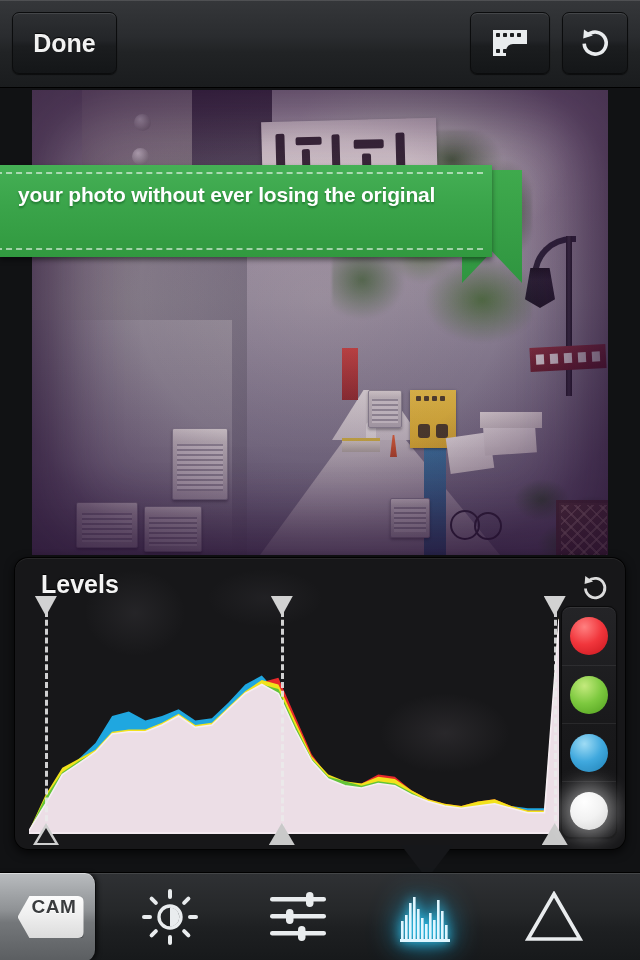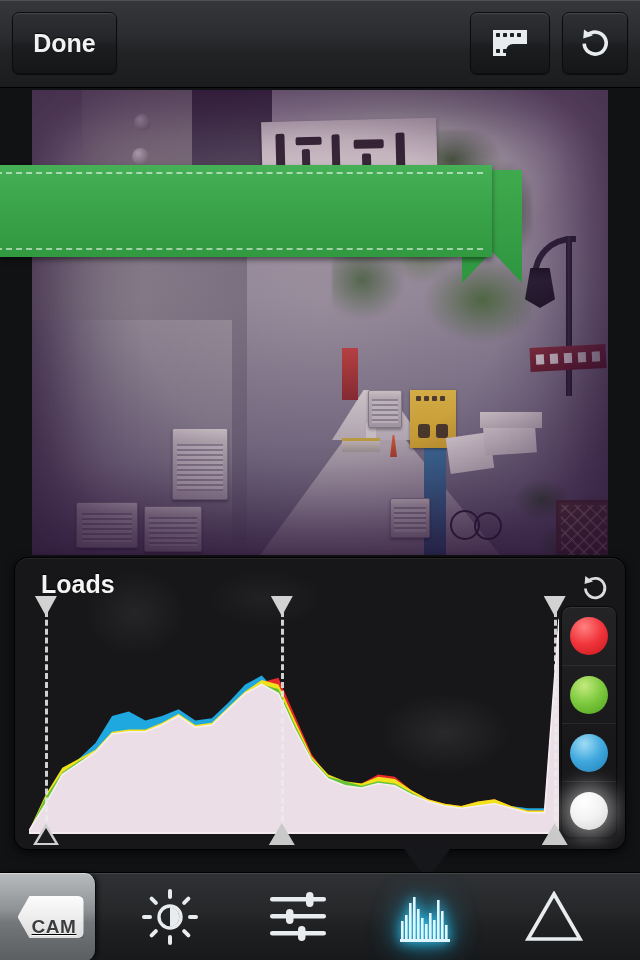--- a/index.html
+++ b/index.html
@@ -287,23 +287,22 @@
     border-right:1px solid #0a0b0c;
     border-top-right-radius:11px; border-bottom-right-radius:11px;
     box-shadow:inset 0 1px 0 rgba(255,255,255,0.45), 2px 0 4px rgba(0,0,0,0.5);
     display:flex; align-items:center; justify-content:center;
   }
   #cam-tag {
     width:66px; height:42px; margin-left:6px;
     background:linear-gradient(180deg,#fcfcfc 0%,#efefef 45%,#dcdcdc 100%);
     clip-path:polygon(18% 0, 100% 0, 100% 100%, 18% 100%, 0 50%);
     border-radius:6px;
-    display:flex; align-items:flex-end; justify-content:center;
+    display:flex; align-items:flex-start; justify-content:center;
     box-shadow:0 1px 2px rgba(0,0,0,0.45);
-    text-decoration:underline;
   }
   #cam-tag span {
     color:#3a3c3e; font-size:19px; font-weight:bold; letter-spacing:0.5px;
     margin-left:7px; text-shadow:0 1px 0 rgba(255,255,255,0.8);
   }
   .tool {
     position:absolute; top:0; height:88px; width:110px;
     display:flex; align-items:center; justify-content:center;
   }
   #tool-bright { left:115px; }
@@ -423,28 +422,29 @@
     <div class="ph wheel" style="left:442px;top:422px;width:28px;height:28px;"></div>
 
     <div class="ph" id="ph-grade"></div>
     <div class="ph" id="ph-vig"></div>
   </div>
 
   <div id="ribbon-wrap">
     <div id="ribbon-tail"></div>
     <div id="ribbon">
       <div id="ribbon-text">
+        <div>your photo without ever losing the original</div>
       </div>
     </div>
   </div>
 
   <div id="levels-panel">
     <div id="levels-ghost"></div>
 
-    <div id="levels-title">Loads</div>
+    <div id="levels-title">Levels</div>
 
     <div id="levels-reset">
       <svg class="icon-svg" width="30" height="30" viewBox="0 0 34 34">
         <path fill="none" stroke="#dcdcdc" stroke-width="3.2" d="M9.5 9.2 A11 11 0 1 1 6.2 17.6"></path>
         <path fill="#dcdcdc" d="M6.0 3.5 L14.8 9.6 L5.2 12.6 Z"></path>
       </svg>
     </div>
 
     <div id="hist">
       <svg id="hist-svg" width="530" height="237" viewBox="0 0 530 237" preserveAspectRatio="none">

